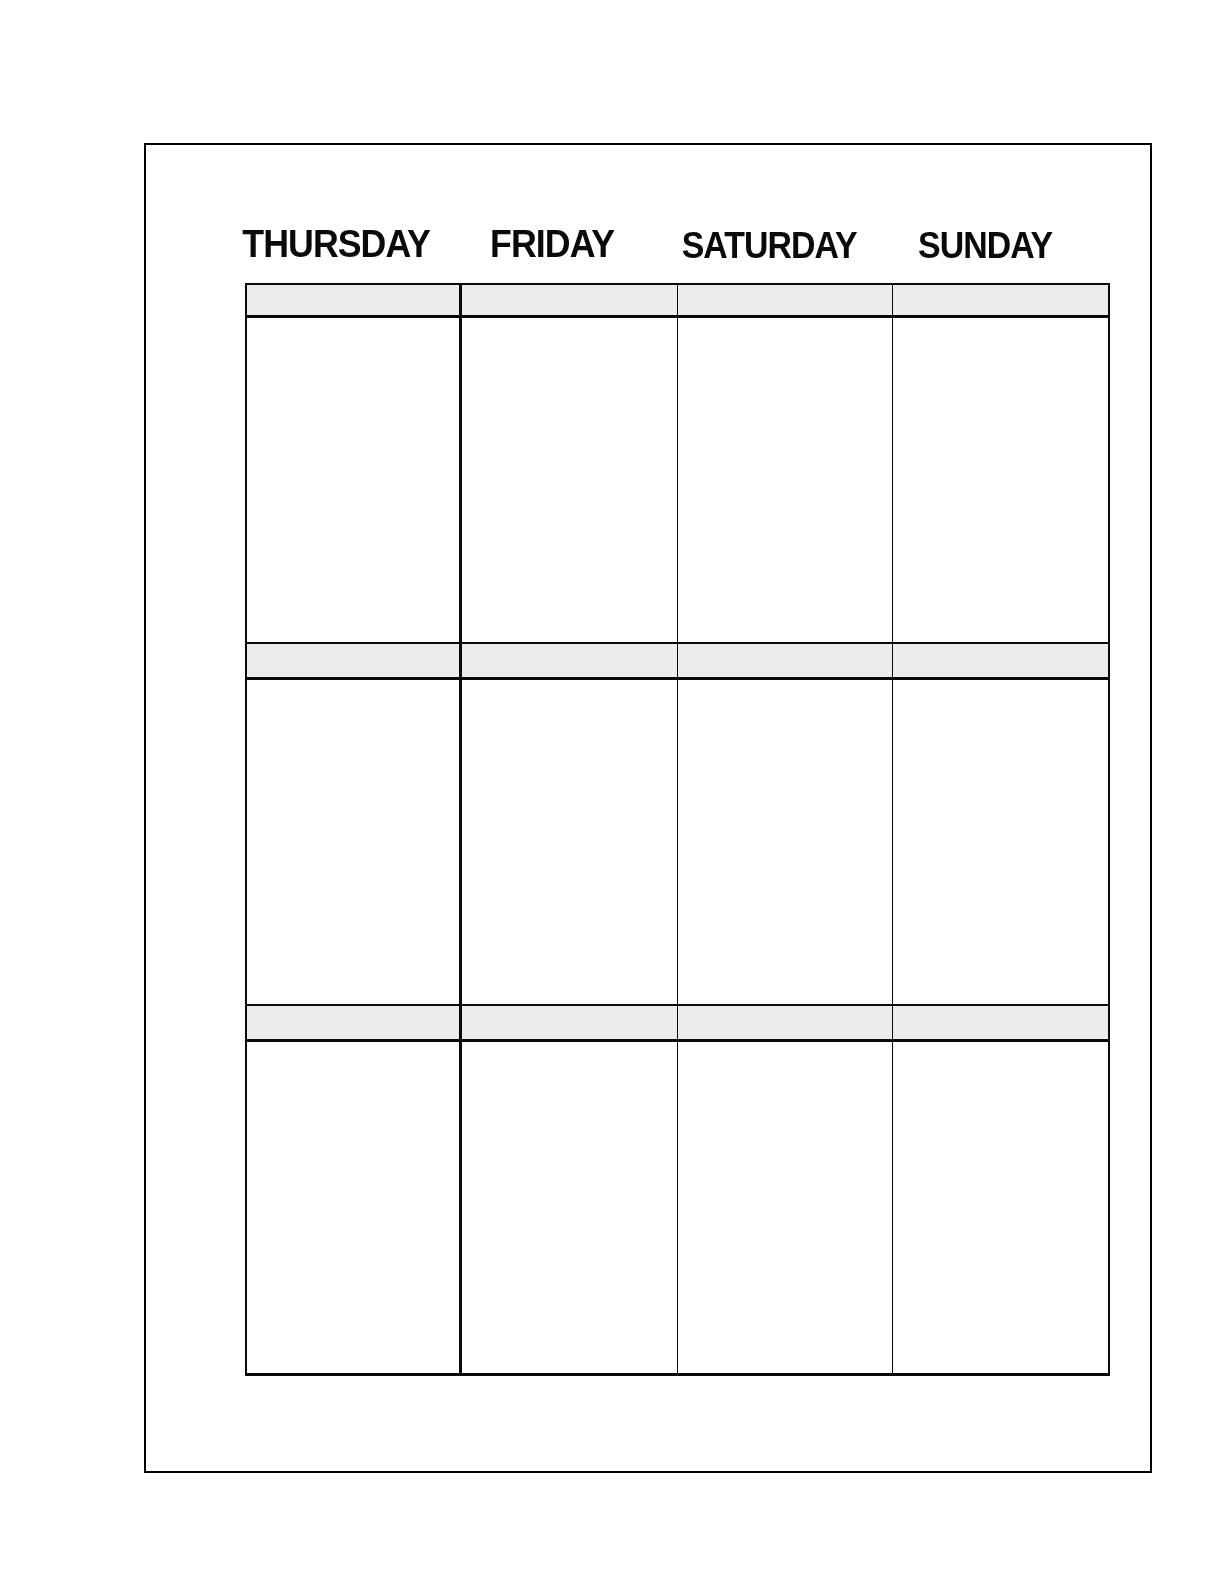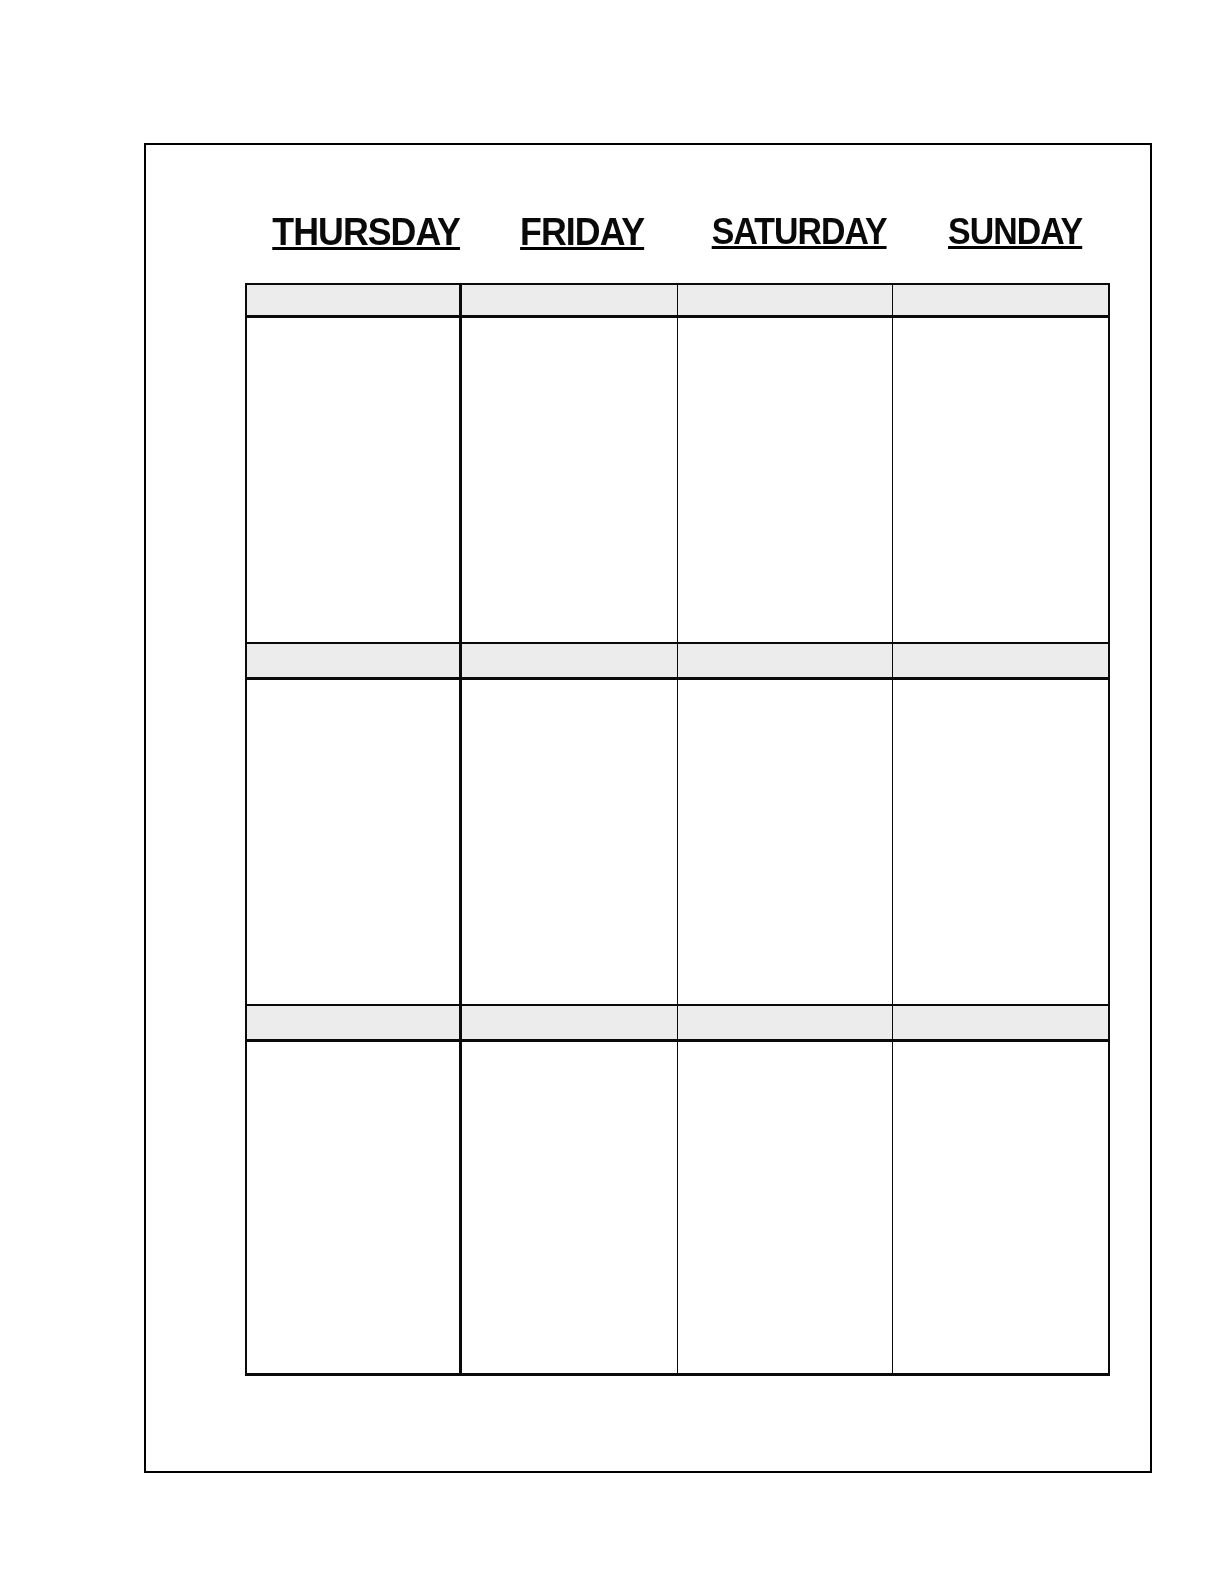--- a/index.html
+++ b/index.html
@@ -23,26 +23,26 @@
     width: 1008px;
     height: 1330px;
     border: 2px solid #000000;
     box-sizing: border-box;
     background: #ffffff;
   }
 
   
   .day-headers {
     position: absolute;
-    left: 258px;
+    left: 228px;
     top: 212px;
     width: 865px;
     height: 54px;
     display: flex;
-    text-decoration: underline;
+    align-items: flex-end;
   }
   .day-label {
     flex: 1 1 0;
     text-align: center;
     font-weight: bold;
     font-size: 38px;
     letter-spacing: -1px;
     color: #0a0a0a;
     line-height: 1.1;
     transform: scaleX(0.94);

